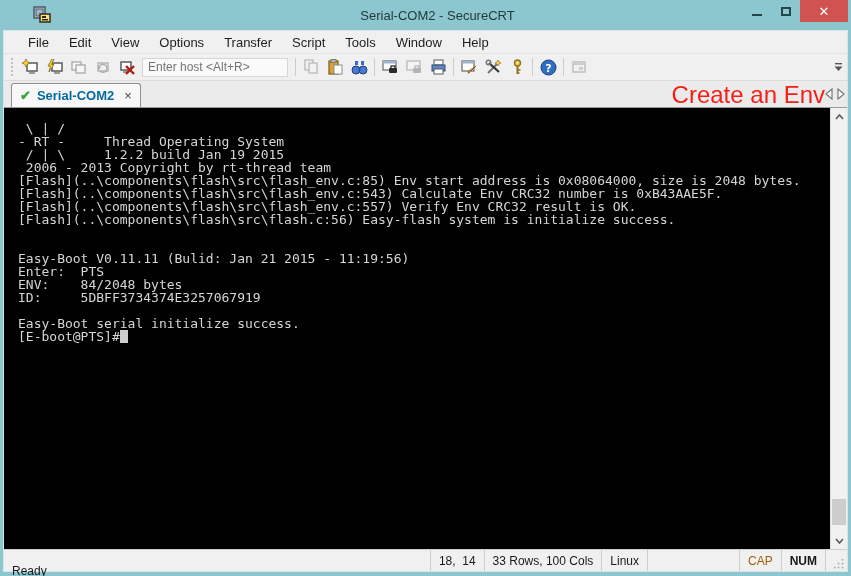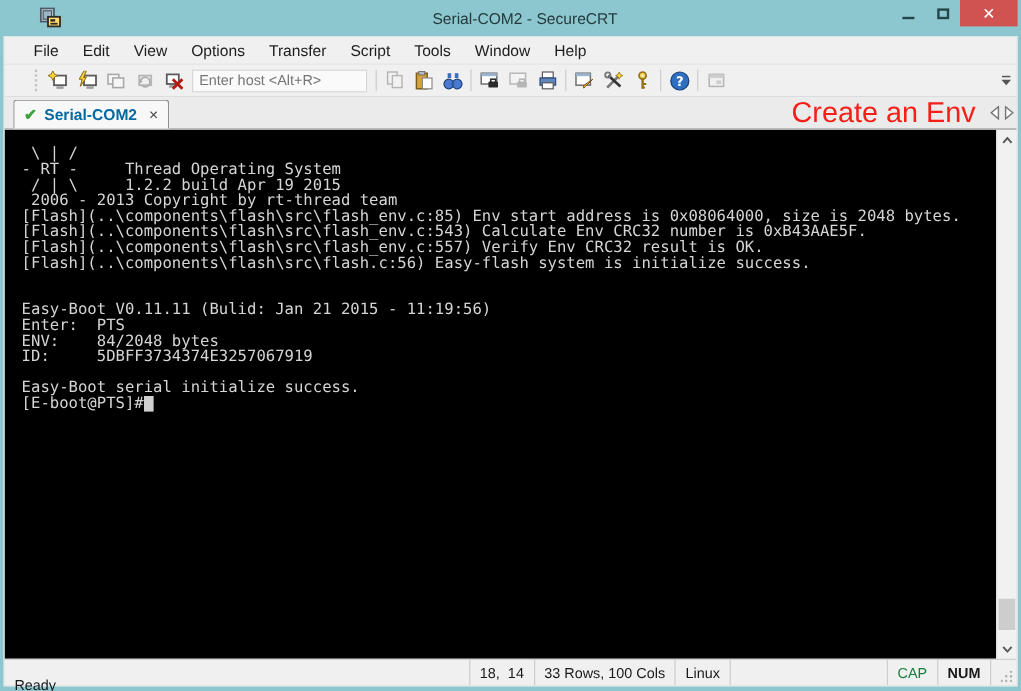--- a/index.html
+++ b/index.html
@@ -17,54 +17,54 @@
   .btn-close { width:48px; height:22px; background:#d15351; color:#fff; display:flex; align-items:center; justify-content:center; font-size:13px; margin-right:3px; }
 
   
   .panel { flex:1; margin:0 3px 4px 3px; background:#f0f0f0; display:flex; flex-direction:column; border:1px solid #d9e4e6; }
 
   
   .menubar { height:23px; background:#f0f0f0; display:flex; align-items:flex-end; padding-left:14px; border-bottom:1px solid #e3e3e3; }
   .menubar .menu-item { padding:3px 10px; font-size:13px; color:#1d1d1d; display:inline-block; }
 
   
-  .toolbar { height:27px; background:#f0f0f0; display:flex; align-items:center; padding-left:22px; border-bottom:1px solid #dcdcdc; position:relative; }
+  .toolbar { height:27px; background:#f0f0f0; display:flex; align-items:center; padding-left:4px; border-bottom:1px solid #dcdcdc; position:relative; }
   .grip { width:4px; height:18px; border-left:2px dotted #c2c2c2; margin:0 3px; }
   .tbtn { width:24px; height:22px; display:flex; align-items:center; justify-content:center; }
   .tsep { width:1px; height:18px; background:#cccccc; margin:0 3px; }
   .host-box { width:146px; height:19px; background:#fafafa; border:1px solid #d6d6d6; font-size:12px; color:#9a9a9a; padding:0 5px; margin:0 4px; font-family:"Liberation Sans",sans-serif; }
   .tb-overflow { position:absolute; right:2px; top:4px; width:14px; height:18px; display:flex; align-items:center; justify-content:center; }
 
   
   .tabbar { height:27px; background:#ebebeb; border-bottom:1px solid #9a9a9a; display:flex; align-items:flex-end; position:relative; padding-left:7px; }
   .tab { height:24px; background:#f8f8f8; border:1px solid #8f8f8f; border-bottom:none; border-radius:3px 3px 0 0; display:flex; align-items:center; padding:0 8px; gap:6px; }
   .tab-check { color:#3fa33c; font-size:13px; font-weight:bold; }
   .tab-label { font-size:13px; font-weight:bold; color:#0369a1; }
   .tab-close { font-size:13px; color:#444; padding-left:4px; }
-  .annotation { position:absolute; right:34px; top:0px; font-size:24px; color:#f51f17; white-space:nowrap;text-align:right; }
+  .annotation { position:absolute; right:22px; top:0px; font-size:24px; color:#f51f17; white-space:nowrap;text-align:right; }
   .tab-scrollers { position:absolute; right:2px; top:7px; display:flex; gap:2px; }
 
   
   .term-wrap { flex:1; display:flex; min-height:0; }
   .terminal { flex:1; background:#000; padding:1px 0 0 14px; overflow:hidden; }
   .term-line { height:13px; font-family:"DejaVu Sans Mono","Liberation Mono",monospace; font-size:13px; line-height:13px; color:#d5d5d5; white-space:pre; }
   .cursor { display:inline-block; width:8px; height:13px; background:#cfcfcf; vertical-align:bottom; }
 
   
   .vscroll { width:17px; background:#f1f1f1; display:flex; flex-direction:column; border-left:1px solid #e0e0e0; }
   .sb-btn { height:17px; display:flex; align-items:center; justify-content:center; }
   .sb-track { flex:1; position:relative; }
   .sb-thumb { position:absolute; left:1px; right:1px; bottom:7px; height:26px; background:#cdcdcd; }
 
   
   .statusbar { height:22px; background:#f0f0f0; border-top:1px solid #cfcfcf; display:flex; align-items:stretch; font-size:12px; color:#1a1a1a; }
   .seg { display:flex; align-items:center; padding:0 8px; border-left:1px solid #cdcdcd; white-space:pre; }
   .seg-ready { flex:1; border-left:none;margin-top:20px; }
   .seg-spacer { width:92px; }
-  .seg-cap { color:#15803d;margin-left:39px; }
+  .seg-cap { color:#a16207; }
   .seg-num { font-weight:bold; }
   .seg-grip { width:22px; display:flex; align-items:flex-end; justify-content:flex-end; padding:0 3px 2px 0; border-left:1px solid #cdcdcd; }
 </style>
 </head>
 <body>
 
 <div class="window">
 
   <div class="titlebar">
     <svg class="app-icon" viewBox="0 0 18 18">
@@ -261,21 +261,21 @@
         </svg>
       </div>
     </div>
 
     <div class="term-wrap">
       <div class="terminal">
         <div id="term-lines">
             <div class="term-line"></div>
             <div class="term-line"> \ | /</div>
             <div class="term-line">- RT -     Thread Operating System</div>
-            <div class="term-line"> / | \     1.2.2 build Apr 19 2015</div>
+            <div class="term-line"> / | \     1.2.2 build Jan 19 2015</div>
             <div class="term-line"> 2006 - 2013 Copyright by rt-thread team</div>
             <div class="term-line">[Flash](..\components\flash\src\flash_env.c:85) Env start address is 0x08064000, size is 2048 bytes.</div>
             <div class="term-line">[Flash](..\components\flash\src\flash_env.c:543) Calculate Env CRC32 number is 0xB43AAE5F.</div>
             <div class="term-line">[Flash](..\components\flash\src\flash_env.c:557) Verify Env CRC32 result is OK.</div>
             <div class="term-line">[Flash](..\components\flash\src\flash.c:56) Easy-flash system is initialize success.</div>
             <div class="term-line"></div>
             <div class="term-line"></div>
             <div class="term-line">Easy-Boot V0.11.11 (Bulid: Jan 21 2015 - 11:19:56)</div>
             <div class="term-line">Enter:  PTS</div>
             <div class="term-line">ENV:    84/2048 bytes</div>

